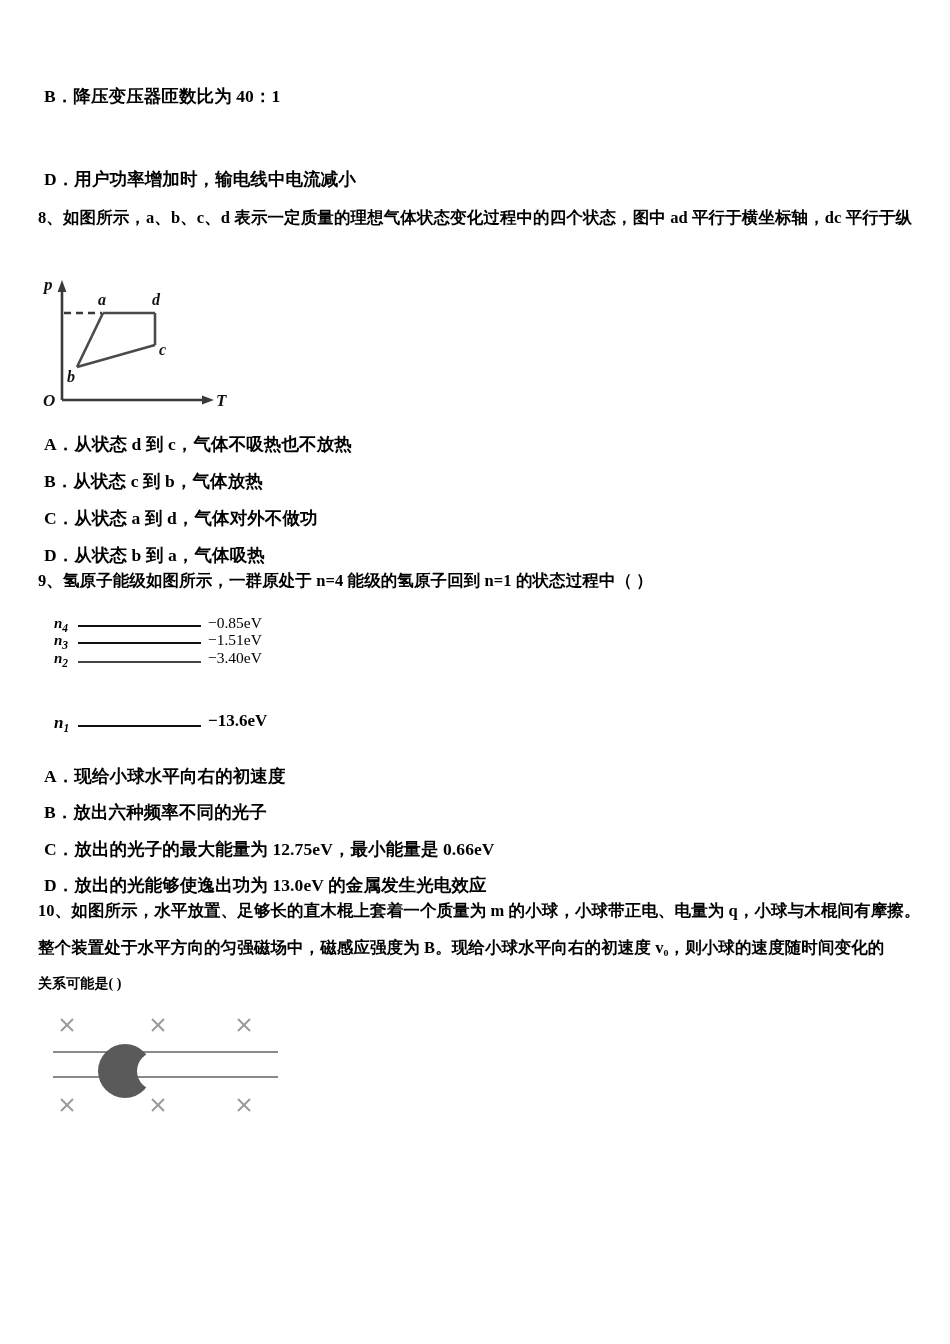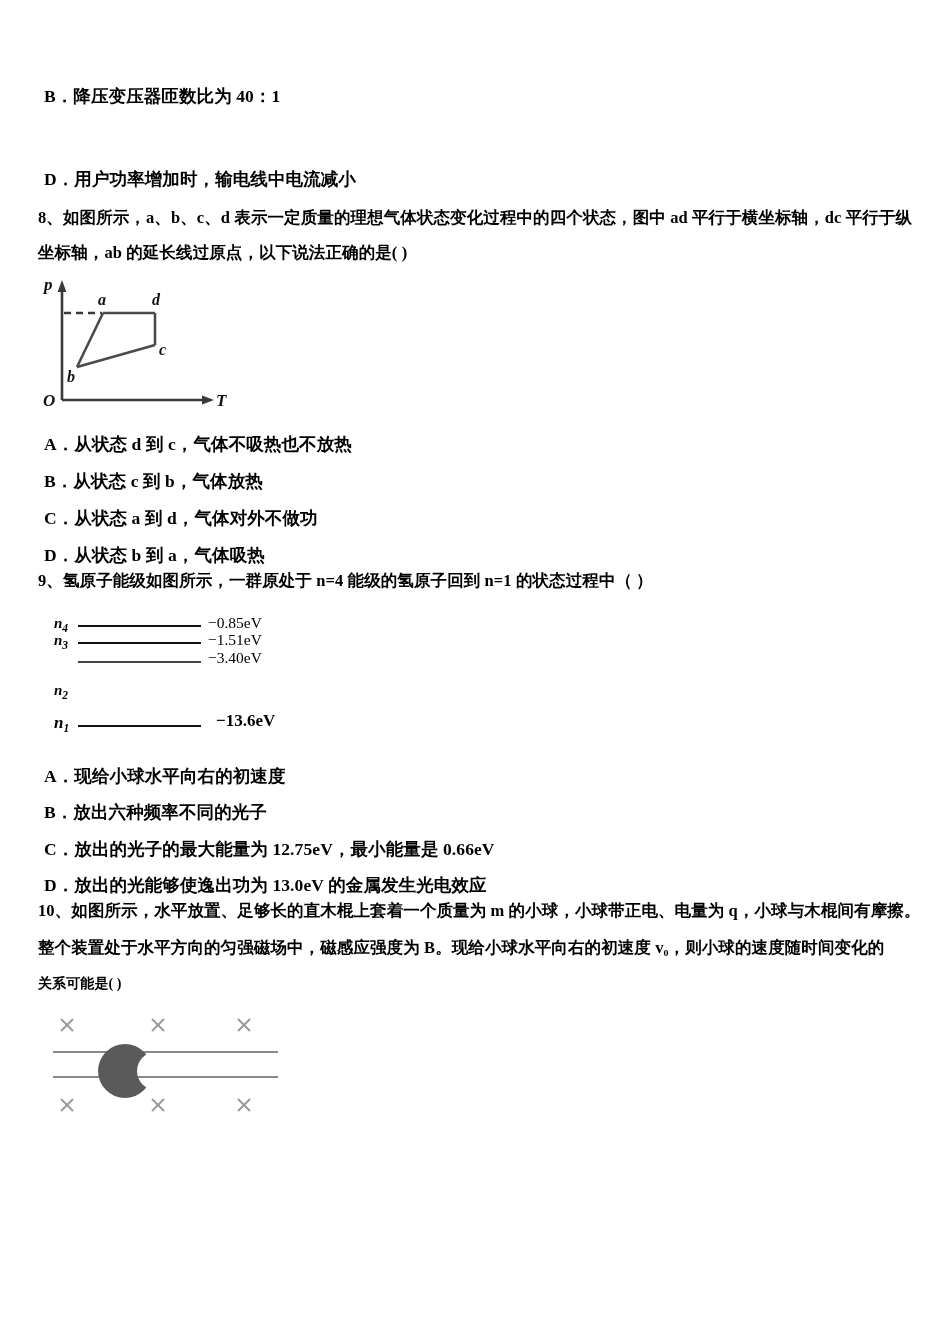--- a/index.html
+++ b/index.html
@@ -90,21 +90,20 @@
 </style>
 </head>
 <body>
 
 <div class="page">
 
   <div class="line opt" style="left:44px; top:85px;">B．降压变压器匝数比为 40：1</div>
   <div class="line opt" style="left:44px; top:168px;">D．用户功率增加时，输电线中电流减小</div>
 
   <div class="line stem" style="left:38px; top:207px; font-size:16.5px;">8、如图所示，a、b、c、d 表示一定质量的理想气体状态变化过程中的四个状态，图中 ad 平行于横坐标轴，dc 平行于纵</div>
-  <div class="line stem" style="left:38px; top:242px; font-size:16.5px;">坐标轴，ab 的延长线过原点，以下说法正确的是(        )</div>
 
   <div class="fig-pt">
     <svg width="200" height="135" viewBox="0 0 200 135">
 
       <line x1="22" y1="128" x2="22" y2="18" stroke="#3a3a3a" stroke-width="2.6"></line>
       <polygon points="22,8 17.6,20 26.4,20" fill="#3a3a3a"></polygon>
 
       <line x1="22" y1="128" x2="165" y2="128" stroke="#3a3a3a" stroke-width="2.6"></line>
       <polygon points="174,128 162,123.6 162,132.4" fill="#3a3a3a"></polygon>
 
@@ -138,27 +137,27 @@
   <div class="fig-energy">
 
     <div class="lvl-name" style="left:14px; top:10px;">n<span class="sub">4</span></div>
     <div class="lvl-bar" style="left:38px; top:20px; width:123px;"></div>
     <div class="lvl-val" style="left:168px; top:9px;">−0.85eV</div>
 
     <div class="lvl-name" style="left:14px; top:27px;">n<span class="sub">3</span></div>
     <div class="lvl-bar" style="left:38px; top:37px; width:123px;"></div>
     <div class="lvl-val" style="left:168px; top:26px;">−1.51eV</div>
 
-    <div class="lvl-name" style="left:14px; top:45px;margin-top:32px;">n<span class="sub">2</span></div>
+    <div class="lvl-name" style="left:14px; top:45px;">n<span class="sub">2</span></div>
     <div class="lvl-bar" style="left:38px; top:56px; width:123px; height:1.6px; background:#444;"></div>
     <div class="lvl-val" style="left:168px; top:44px;">−3.40eV</div>
 
     <div class="lvl-name" style="left:14px; top:108px; font-size:17px;">n<span class="sub">1</span></div>
     <div class="lvl-bar" style="left:38px; top:120px; width:123px;"></div>
-    <div class="lvl-val" style="left:168px; top:106px; font-size:17px; font-weight:bold;margin-left:8px;">−13.6eV</div>
+    <div class="lvl-val" style="left:168px; top:106px; font-size:17px; font-weight:bold;">−13.6eV</div>
   </div>
 
   <div class="line opt" style="left:44px; top:765px;">A．现给小球水平向右的初速度</div>
   <div class="line opt" style="left:44px; top:801px;">B．放出六种频率不同的光子</div>
   <div class="line opt" style="left:44px; top:838px;">C．放出的光子的最大能量为 12.75eV，最小能量是 0.66eV</div>
   <div class="line opt" style="left:44px; top:874px;">D．放出的光能够使逸出功为 13.0eV 的金属发生光电效应</div>
 
   <div class="line stem" style="left:38px; top:900px; font-size:16.5px;">10、如图所示，水平放置、足够长的直木棍上套着一个质量为 m 的小球，小球带正电、电量为 q，小球与木棍间有摩擦。</div>
   <div class="line stem" style="left:38px; top:937px; font-size:16.5px;">整个装置处于水平方向的匀强磁场中，磁感应强度为 B。现给小球水平向右的初速度 v₀，则小球的速度随时间变化的</div>
   <div class="line stem" style="left:38px; top:973px; font-size:14px;">关系可能是(  )</div>

